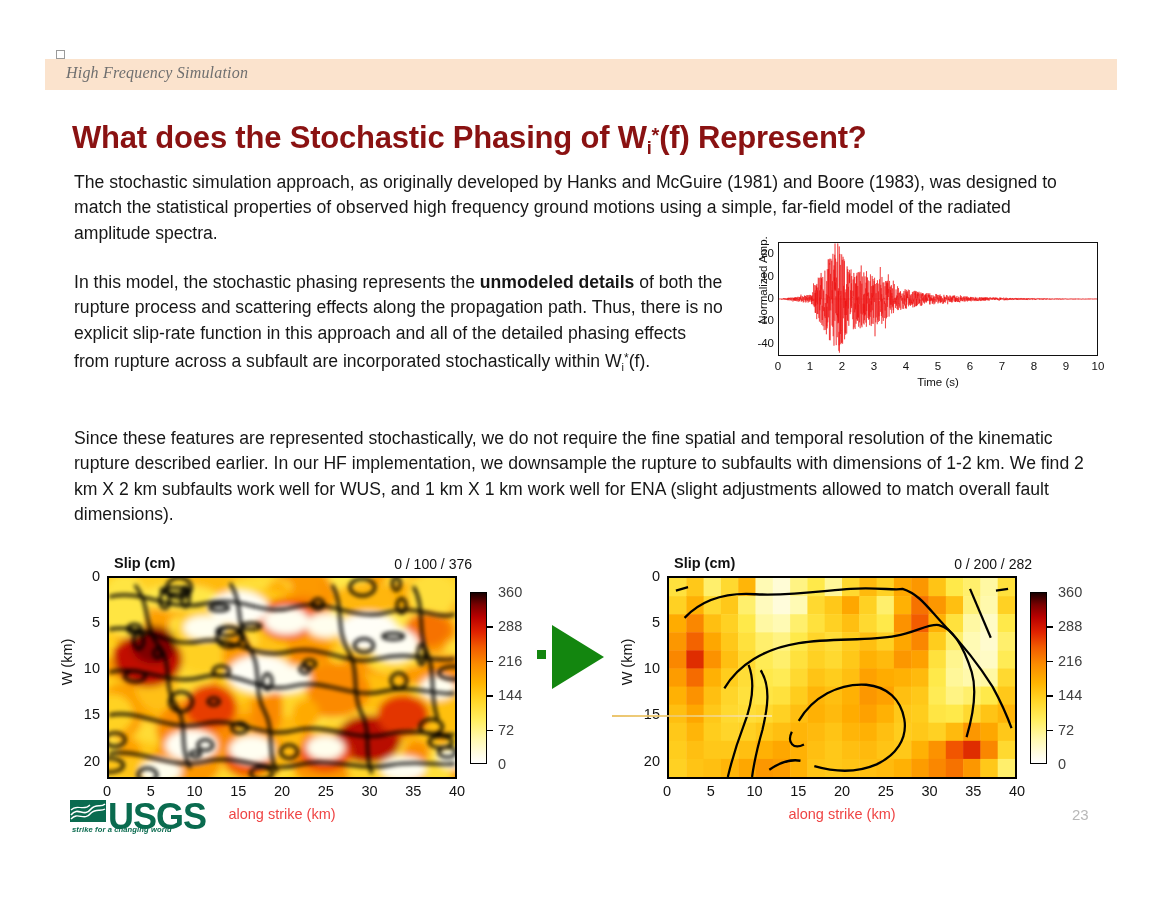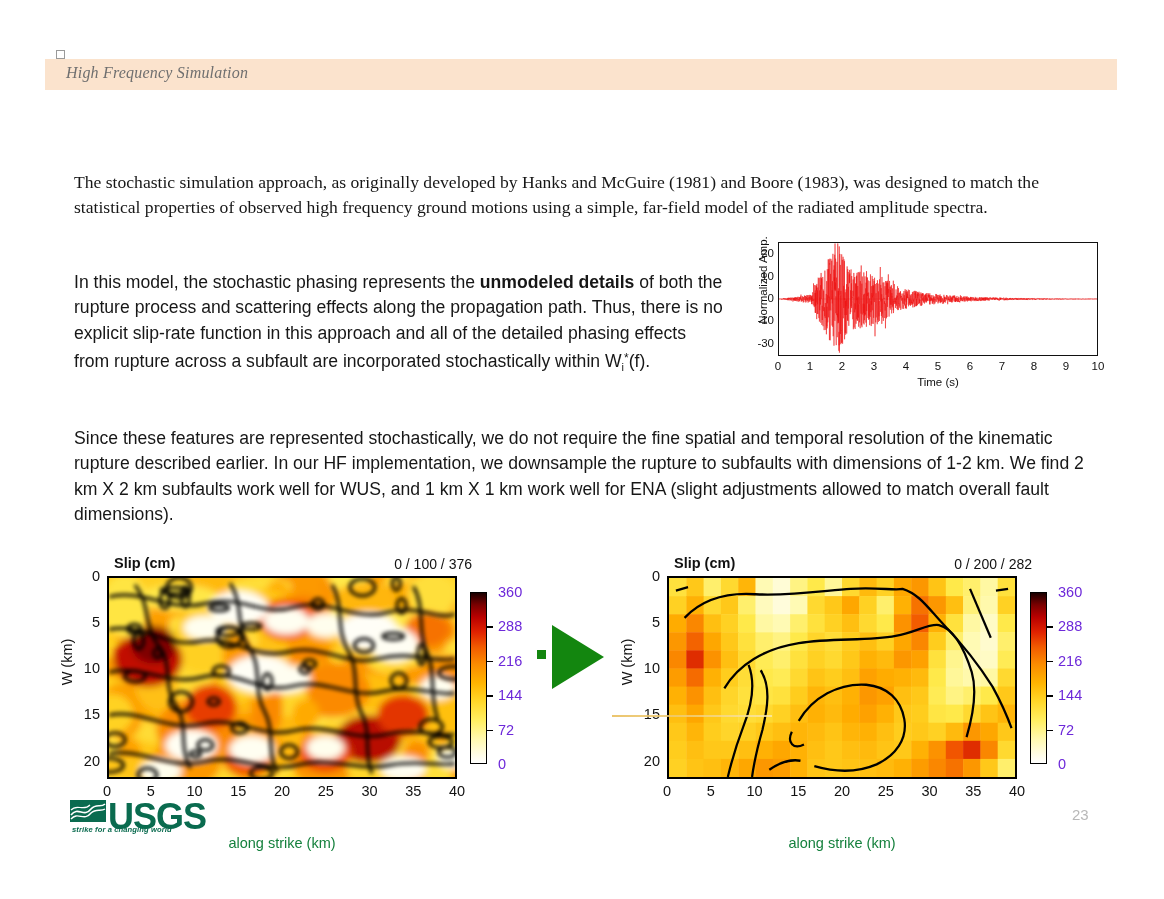--- a/index.html
+++ b/index.html
@@ -31,21 +31,21 @@
     letter-spacing:-.2px;white-space:nowrap;
   }
   #page-title sub{font-size:18px;vertical-align:-6px;}
   #page-title sup{font-size:20px;vertical-align:6px;}
 
   
   .para{
     position:absolute;color:#171717;font-size:17.6px;line-height:25.5px;
     text-align:left;
   }
-  #para-1{left:74px;top:152px;width:1012px;font-family:Liberation Serif, serif;}
+  #para-1{left:74px;top:152px;width:1012px;}
   #para-2{left:74px;top:252px;width:650px;}
   #para-3{left:74px;top:408px;width:1012px;}
   .para b{font-weight:bold;}
   .para sub{font-size:11px;vertical-align:-4px;}
   .para sup{font-size:12px;vertical-align:5px;}
 
   
   #waveform-figure{position:absolute;left:726px;top:240px;width:380px;height:155px;}
   #waveform-ylabel{
     position:absolute;left:-18px;top:34px;width:110px;
@@ -106,38 +106,38 @@
     position:absolute;right:0;font-size:14.5px;color:#121212;
     transform:translateY(-50%);
   }
   .xticks{position:absolute;left:55px;top:253px;width:350px;height:20px;}
   .xticks span{
     position:absolute;top:0;font-size:14.5px;color:#121212;
     transform:translateX(-50%);
   }
   .xlabel{
     position:absolute;left:55px;top:276px;width:350px;text-align:center;
-    font-size:14.5px;color:#15803d;margin-top:29px;
+    font-size:14.5px;color:#ef4444;
   }
 
   
   .colorbar{position:absolute;top:62px;width:62px;height:172px;}
   #colorbar-lf{left:418px;}
   #colorbar-hf{left:418px;}
   .cbar-strip{
     position:absolute;left:0;top:0;width:17px;height:172px;
     border:1.6px solid #000;box-sizing:border-box;
     background:linear-gradient(to top,
       #ffffff 0%, #fffce0 6%, #fff9b0 14%, #ffef62 25%,
       #ffd82a 36%, #ffb400 47%, #fb8c00 58%,
       #f25c00 68%, #e02200 77%, #b80000 86%, #7a0000 93%, #1a0000 100%);
   }
   .cbar-ticks{position:absolute;left:17px;top:0;width:45px;height:172px;}
   .cbar-ticks span{
-    position:absolute;left:11px;font-size:14.5px;color:#6d28d9;
+    position:absolute;left:11px;font-size:14.5px;color:#404040;
     transform:translateY(-50%);
   }
   .cbar-ticks i{
     position:absolute;left:0;width:6px;height:1.6px;background:#000;
   }
 
   
   #hf-artifact{
     position:absolute;left:612px;top:715px;width:160px;height:2px;
     background:linear-gradient(to right,#e8bb55,#f0cf7a,#fbe9a8);
@@ -175,35 +175,36 @@
 </head>
 <body>
 
 <div class="slide">
 
   <div id="corner-marker"></div>
 
   <div id="header-banner"></div>
   <div id="header-title">High Frequency Simulation</div>
 
+  <h1 id="page-title"><span>What does the Stochastic Phasing of W</span><sub>i</sub><sup>*</sup><span>(f) Represent?</span></h1>
 
   <p class="para" id="para-1">The stochastic simulation approach, as originally developed by Hanks and McGuire (1981) and Boore (1983), was designed to match the statistical properties of observed high frequency ground motions using a simple, far-field model of the radiated amplitude spectra.</p>
 
   <p class="para" id="para-2"><span>In this model, the stochastic phasing represents the </span><b>unmodeled details</b><span> of both the rupture process and scattering effects along the propagation path.  Thus, there is no explicit slip-rate function in this approach and all of the detailed phasing effects from rupture across a subfault are incorporated stochastically within W</span><sub>i</sub><sup>*</sup><span>(f).</span></p>
 
   <p class="para" id="para-3">Since these features are represented stochastically, we do not require the fine spatial and temporal resolution of the kinematic rupture described earlier.  In our HF implementation, we downsample the rupture to subfaults with dimensions of 1-2 km.  We find 2 km X 2 km subfaults work well for WUS, and 1 km X 1 km work well for ENA (slight adjustments allowed to match overall fault dimensions).</p>
 
   <div id="waveform-figure">
     <div id="waveform-ylabel">Normalized Amp.</div>
     <div id="waveform-yticks">
         <span style="top: 13.2px;">20</span>
         <span style="top: 35.6px;">10</span>
         <span style="top: 58px;">0</span>
         <span style="top: 80.4px; text-align: center;">-10</span>
-        <span style="top: 102.8px;">-30</span>
+        <span style="top: 102.8px;">-40</span>
       </div>
     <div id="waveform-plot">
       <svg viewBox="0 0 640 228" preserveAspectRatio="none">
         <line x1="0" y1="114" x2="640" y2="114" stroke="#e8a0a0" stroke-width="1.4"></line>
         <g id="wave-trace" stroke="#ee1111" stroke-width="1.05" fill="none">
             <path d="M0.00 114.00 L0.30 114.03 L0.61 113.99 L0.91 114.02 L1.22 114.09 L1.52 113.80 L1.83 113.83 L2.13 113.76 L2.44 113.68 L2.74 114.30 L3.05 113.82 L3.35 113.83 L3.66 114.19 L3.96 113.65 L4.27 114.27 L4.57 113.80 L4.88 113.97 L5.18 115.02 L5.49 114.02 L5.79 114.01 L6.10 113.57 L6.40 114.79 L6.70 114.00 L7.01 114.66 L7.31 114.02 L7.62 113.41 L7.92 114.22 L8.23 113.52 L8.53 113.51 L8.84 113.09 L9.14 114.42 L9.45 112.73 L9.75 114.35 L10.06 112.69 L10.36 113.85 L10.67 115.01 L10.97 113.36 L11.28 114.00 L11.58 114.23 L11.89 114.35 L12.19 112.82 L12.50 115.09 L12.80 112.75 L13.10 113.74 L13.41 115.04 L13.71 115.42 L14.02 115.65 L14.32 114.47 L14.63 114.05 L14.93 113.35 L15.24 113.84 L15.54 116.07 L15.85 112.52 L16.15 112.44 L16.46 112.60 L16.76 113.73 L17.07 116.36 L17.37 111.93 L17.68 111.83 L17.98 115.21 L18.29 114.13 L18.59 112.59 L18.90 116.66 L19.20 115.74 L19.50 111.27 L19.81 114.87 L20.11 115.06 L20.42 112.19 L20.72 114.07 L21.03 111.67 L21.33 115.35 L21.64 116.92 L21.94 116.65 L22.25 112.26 L22.55 111.72 L22.86 111.67 L23.16 112.23 L23.47 116.32 L23.77 111.24 L24.08 113.22 L24.38 117.10 L24.69 117.20 L24.99 117.49 L25.30 111.66 L25.60 111.40 L25.90 111.87 L26.21 115.43 L26.51 111.88 L26.82 112.76 L27.12 112.06 L27.43 111.16 L27.73 111.61 L28.04 119.28 L28.34 114.77 L28.65 116.86 L28.95 117.04 L29.26 111.50 L29.56 116.18 L29.87 112.04 L30.17 114.90 L30.48 112.62 L30.78 115.00 L31.09 112.21 L31.39 117.33 L31.70 110.45 L32.00 117.03 L32.30 115.11 L32.61 117.36 L32.91 110.09 L33.22 114.67 L33.52 117.56 L33.83 112.04 L34.13 111.40 L34.44 114.65 L34.74 111.44 L35.05 117.21 L35.35 118.45 L35.66 110.66 L35.96 114.07 L36.27 112.10 L36.57 112.00 L36.88 117.69 L37.18 118.70 L37.49 111.17 L37.79 112.06 L38.10 109.43 L38.40 115.85 L38.70 114.08 L39.01 116.62 L39.31 119.00 L39.62 118.20 L39.92 117.91 L40.23 109.85 L40.53 119.08 L40.84 110.06 L41.14 111.61 L41.45 111.90 L41.75 118.04 L42.06 113.25 L42.36 115.02 L42.67 110.97 L42.97 115.16 L43.28 108.88 L43.58 112.57 L43.89 113.28 L44.19 105.06 L44.50 111.28 L44.80 119.61 L45.10 114.40 L45.41 113.37 L45.71 118.28 L46.02 116.46 L46.32 113.41 L46.63 108.28 L46.93 115.01 L47.24 117.80 L47.54 116.83 L47.85 109.23 L48.15 109.70 L48.46 118.99 L48.76 120.88 L49.07 116.63 L49.37 110.06 L49.68 118.00 L49.98 120.35 L50.29 120.55 L50.59 118.97 L50.90 111.87 L51.20 106.94 L51.50 109.89 L51.81 113.87 L52.11 115.80 L52.42 107.67 L52.72 116.27 L53.03 117.14 L53.33 108.94 L53.64 107.80 L53.94 121.24 L54.25 113.77 L54.55 119.40 L54.86 113.85 L55.16 109.84 L55.47 111.56 L55.77 114.46 L56.08 106.04 L56.38 116.39 L56.69 111.01 L56.99 106.66 L57.30 115.55 L57.60 117.66 L57.90 112.17 L58.21 117.98 L58.51 121.38 L58.82 107.19 L59.12 105.93 L59.43 110.53 L59.73 117.71 L60.04 119.57 L60.34 110.64 L60.65 113.07 L60.95 109.47 L61.26 117.27 L61.56 107.64 L61.87 105.57 L62.17 119.71 L62.48 106.98 L62.78 106.50 L63.09 107.65 L63.39 109.25 L63.70 116.63 L64.00 105.91 L64.30 108.33 L64.61 113.74 L64.91 110.28 L65.22 119.66 L65.52 107.88 L65.83 124.52 L66.13 111.64 L66.44 124.23 L66.74 110.89 L67.05 106.90 L67.35 117.99 L67.66 100.42 L67.96 103.89 L68.27 104.99 L68.57 114.54 L68.88 124.60 L69.18 127.06 L69.49 82.22 L69.79 117.76 L70.10 114.38 L70.40 119.84 L70.70 122.13 L71.01 130.57 L71.31 116.51 L71.62 111.77 L71.92 85.59 L72.23 127.97 L72.53 101.79 L72.84 141.94 L73.14 96.50 L73.45 142.43 L73.75 101.98 L74.06 127.44 L74.36 86.20 L74.67 121.04 L74.97 87.37 L75.28 96.57 L75.58 91.24 L75.89 154.97 L76.19 83.34 L76.50 120.69 L76.80 132.79 L77.10 144.31 L77.41 96.58 L77.71 124.79 L78.02 90.68 L78.32 144.69 L78.63 87.87 L78.93 70.58 L79.24 72.50 L79.54 109.99 L79.85 113.13 L80.15 151.14 L80.46 153.08 L80.76 71.37 L81.07 113.66 L81.37 160.02 L81.68 96.65 L81.98 137.00 L82.29 110.98 L82.59 118.48 L82.90 70.07 L83.20 112.74 L83.50 125.31 L83.81 85.91 L84.11 162.42 L84.42 142.99 L84.72 60.97 L85.03 113.75 L85.33 70.96 L85.64 94.33 L85.94 72.71 L86.25 166.71 L86.55 161.20 L86.86 127.80 L87.16 156.76 L87.47 113.12 L87.77 110.73 L88.08 69.14 L88.38 164.57 L88.69 169.44 L88.99 94.47 L89.30 138.62 L89.60 115.30 L89.90 97.80 L90.21 115.79 L90.51 140.94 L90.82 177.31 L91.12 166.27 L91.43 130.67 L91.73 141.74 L92.04 149.04 L92.34 56.21 L92.65 88.91 L92.95 152.90 L93.26 122.22 L93.56 161.31 L93.87 169.23 L94.17 176.84 L94.48 173.55 L94.78 126.39 L95.09 103.72 L95.39 185.84 L95.70 112.53 L96.00 77.63 L96.30 169.65 L96.61 129.76 L96.91 173.72 L97.22 53.35 L97.52 122.65 L97.83 106.32 L98.13 161.53 L98.44 155.30 L98.74 146.80 L99.05 33.21 L99.35 148.70 L99.66 151.28 L99.96 53.01 L100.27 111.83 L100.57 33.55 L100.88 137.43 L101.18 109.09 L101.49 197.67 L101.79 41.47 L102.10 43.81 L102.40 31.88 L102.70 118.25 L103.01 198.11 L103.31 154.10 L103.62 62.88 L103.92 118.92 L104.23 137.20 L104.53 32.31 L104.84 74.58 L105.14 102.31 L105.45 114.50 L105.75 88.71 L106.06 36.13 L106.36 75.12 L106.67 167.99 L106.97 96.30 L107.28 122.88 L107.58 77.76 L107.89 120.00 L108.19 170.73 L108.50 22.09 L108.80 130.24 L109.10 189.83 L109.41 157.53 L109.71 153.30 L110.02 129.74 L110.32 54.45 L110.63 209.09 L110.93 45.57 L111.24 77.36 L111.54 70.11 L111.85 94.65 L112.15 23.84 L112.46 158.50 L112.76 1.00 L113.07 97.88 L113.37 80.24 L113.68 95.27 L113.98 31.89 L114.29 143.00 L114.59 108.68 L114.90 188.91 L115.20 207.95 L115.50 70.47 L115.81 80.21 L116.11 146.90 L116.42 65.78 L116.72 38.28 L117.03 133.24 L117.33 191.75 L117.64 143.68 L117.94 151.46 L118.25 1.00 L118.55 163.58 L118.86 97.01 L119.16 159.12 L119.47 98.14 L119.77 162.33 L120.08 92.19 L120.38 219.40 L120.69 180.77 L120.99 208.24 L121.30 6.96 L121.60 223.21 L121.90 193.44 L122.21 66.61 L122.51 22.29 L122.82 70.37 L123.12 105.50 L123.43 44.67 L123.73 185.21 L124.04 106.47 L124.34 206.11 L124.65 97.63 L124.95 178.88 L125.26 177.74 L125.56 203.64 L125.87 123.23 L126.17 23.04 L126.48 108.03 L126.78 202.31 L127.09 104.33 L127.39 34.28 L127.70 147.68 L128.00 205.13 L128.30 139.96 L128.61 128.05 L128.91 28.04 L129.22 81.00 L129.52 153.23 L129.83 97.18 L130.13 87.29 L130.44 132.29 L130.74 33.30 L131.05 106.05 L131.35 115.55 L131.66 36.98 L131.96 196.05 L132.27 112.03 L132.57 125.72 L132.88 146.98 L133.18 100.40 L133.49 182.95 L133.79 118.28 L134.10 186.69 L134.40 144.37 L134.70 94.45 L135.01 129.10 L135.31 115.11 L135.62 146.55 L135.92 83.90 L136.23 184.41 L136.53 111.53 L136.84 62.53 L137.14 47.68 L137.45 88.94 L137.75 157.81 L138.06 111.15 L138.36 53.37 L138.67 158.41 L138.97 98.50 L139.28 58.89 L139.58 133.28 L139.89 89.23 L140.19 103.59 L140.50 168.57 L140.80 127.94 L141.10 93.47 L141.41 64.21 L141.71 81.77 L142.02 54.76 L142.32 80.74 L142.63 61.75 L142.93 83.66 L143.24 144.73 L143.54 134.45 L143.85 96.39 L144.15 104.58 L144.46 140.90 L144.76 58.43 L145.07 53.79 L145.37 128.92 L145.68 82.09 L145.98 132.53 L146.29 67.27 L146.59 80.90 L146.90 107.41 L147.20 111.88 L147.50 109.25 L147.81 117.42 L148.11 122.53 L148.42 155.19 L148.72 97.22 L149.03 108.29 L149.33 74.20 L149.64 175.60 L149.94 137.58 L150.25 125.78 L150.55 60.97 L150.86 73.47 L151.16 171.96 L151.47 150.14 L151.77 73.22 L152.08 69.46 L152.38 141.15 L152.69 122.95 L152.99 172.72 L153.30 174.97 L153.60 143.13 L153.90 82.57 L154.21 135.13 L154.51 114.11 L154.82 82.43 L155.12 164.36 L155.43 68.53 L155.73 155.31 L156.04 80.20 L156.34 66.50 L156.65 116.58 L156.95 60.82 L157.26 91.32 L157.56 158.47 L157.87 111.11 L158.17 157.42 L158.48 87.49 L158.78 150.87 L159.09 76.16 L159.39 59.29 L159.70 152.15 L160.00 124.72 L160.30 170.42 L160.61 109.23 L160.91 123.99 L161.22 60.14 L161.52 60.91 L161.83 88.63 L162.13 161.47 L162.44 157.85 L162.74 149.02 L163.05 58.53 L163.35 173.53 L163.66 77.55 L163.96 101.59 L164.27 103.98 L164.57 135.56 L164.88 140.53 L165.18 143.87 L165.49 45.73 L165.79 161.34 L166.10 167.72 L166.40 116.74 L166.70 82.74 L167.01 171.56 L167.31 113.00 L167.62 68.18 L167.92 77.08 L168.23 106.92 L168.53 145.51 L168.84 139.26 L169.14 130.32 L169.45 123.51 L169.75 163.58 L170.06 104.88 L170.36 142.21 L170.67 59.86 L170.97 114.83 L171.28 165.81 L171.58 124.91 L171.89 157.16 L172.19 103.23 L172.50 148.32 L172.80 102.96 L173.10 68.01 L173.41 144.48 L173.71 143.51 L174.02 145.79 L174.32 92.40 L174.63 118.66 L174.93 162.10 L175.24 80.85 L175.54 85.06 L175.85 170.55 L176.15 57.29 L176.46 138.65 L176.76 130.93 L177.07 69.43 L177.37 123.09 L177.68 70.76 L177.98 107.80 L178.29 101.44 L178.59 103.13 L178.90 152.56 L179.20 110.41 L179.50 76.82 L179.81 76.34 L180.11 156.10 L180.42 100.78 L180.72 135.33 L181.03 147.94 L181.33 124.60 L181.64 155.11 L181.94 133.16 L182.25 112.99 L182.55 167.28 L182.86 146.38 L183.16 77.61 L183.47 150.41 L183.77 137.13 L184.08 63.85 L184.38 88.83 L184.69 130.00 L184.99 140.80 L185.30 118.45 L185.60 169.12 L185.90 87.80 L186.21 125.47 L186.51 125.30 L186.82 101.98 L187.12 164.35 L187.43 67.08 L187.73 137.04 L188.04 107.40 L188.34 110.84 L188.65 86.54 L188.95 108.01 L189.26 73.28 L189.56 164.62 L189.87 123.30 L190.17 86.35 L190.48 152.29 L190.78 132.24 L191.09 86.07 L191.39 77.51 L191.70 82.65 L192.00 120.18 L192.30 70.72 L192.61 102.07 L192.91 101.64 L193.22 189.90 L193.52 123.51 L193.83 83.54 L194.13 102.74 L194.44 149.73 L194.74 161.59 L195.05 125.29 L195.35 102.18 L195.66 151.53 L195.96 140.46 L196.27 123.41 L196.57 81.46 L196.88 104.63 L197.18 131.75 L197.49 137.96 L197.79 165.31 L198.10 75.79 L198.40 87.30 L198.70 117.16 L199.01 156.32 L199.31 115.21 L199.62 82.79 L199.92 160.64 L200.23 98.44 L200.53 127.60 L200.84 128.51 L201.14 149.20 L201.45 138.16 L201.75 117.75 L202.06 158.73 L202.36 73.99 L202.67 101.18 L202.97 115.40 L203.28 107.97 L203.58 73.35 L203.89 48.87 L204.19 140.19 L204.50 133.12 L204.80 85.23 L205.10 119.00 L205.41 98.11 L205.71 91.97 L206.02 148.54 L206.32 128.36 L206.63 104.43 L206.93 164.58 L207.24 69.09 L207.54 143.79 L207.85 113.83 L208.15 131.32 L208.46 147.46 L208.76 151.71 L209.07 126.15 L209.37 80.45 L209.68 100.83 L209.98 158.63 L210.29 111.86 L210.59 107.05 L210.90 94.62 L211.20 80.19 L211.50 113.62 L211.81 111.64 L212.11 124.10 L212.42 118.62 L212.72 152.66 L213.03 103.50 L213.33 87.95 L213.64 137.54 L213.94 122.90 L214.25 173.68 L214.55 150.44 L214.86 77.37 L215.16 87.23 L215.47 105.47 L215.77 77.93 L216.08 83.17 L216.38 153.30 L216.69 116.62 L216.99 81.99 L217.30 150.67 L217.60 80.48 L217.90 116.03 L218.21 77.01 L218.51 130.03 L218.82 88.74 L219.12 81.93 L219.43 102.37 L219.73 98.73 L220.04 63.79 L220.34 110.14 L220.65 93.46 L220.95 94.48 L221.26 129.17 L221.56 149.77 L221.87 128.45 L222.17 126.23 L222.48 77.29 L222.78 94.13 L223.09 121.86 L223.39 131.95 L223.70 89.33 L224.00 135.80 L224.30 95.74 L224.61 123.18 L224.91 125.35 L225.22 88.23 L225.52 97.18 L225.83 125.66 L226.13 85.48 L226.44 110.09 L226.74 143.36 L227.05 101.91 L227.35 110.91 L227.66 108.68 L227.96 131.01 L228.27 97.91 L228.57 92.45 L228.88 122.90 L229.18 127.71 L229.49 114.65 L229.79 136.89 L230.10 76.71 L230.40 142.64 L230.70 137.46 L231.01 118.44 L231.31 118.74 L231.62 120.71 L231.92 89.27 L232.23 83.63 L232.53 120.79 L232.84 124.18 L233.14 113.80 L233.45 111.49 L233.75 120.97 L234.06 112.48 L234.36 132.16 L234.67 117.24 L234.97 120.22 L235.28 123.65 L235.58 94.45 L235.89 116.08 L236.19 110.04 L236.50 127.59 L236.80 111.36 L237.10 106.61 L237.41 134.11 L237.71 129.46 L238.02 108.40 L238.32 110.78 L238.63 88.02 L238.93 134.52 L239.24 136.69 L239.54 101.63 L239.85 127.56 L240.15 136.02 L240.46 91.86 L240.76 100.10 L241.07 123.99 L241.37 123.49 L241.68 123.07 L241.98 129.37 L242.29 108.87 L242.59 101.80 L242.90 123.86 L243.20 132.60 L243.50 111.55 L243.81 99.86 L244.11 112.51 L244.42 97.89 L244.72 111.71 L245.03 136.21 L245.33 121.73 L245.64 109.04 L245.94 109.87 L246.25 107.52 L246.55 117.23 L246.86 117.05 L247.16 107.22 L247.47 103.01 L247.77 110.46 L248.08 133.81 L248.38 121.26 L248.69 111.36 L248.99 119.37 L249.30 123.23 L249.60 104.81 L249.90 102.62 L250.21 128.70 L250.51 127.67 L250.82 134.09 L251.12 127.74 L251.43 97.81 L251.73 124.07 L252.04 106.19 L252.34 108.20 L252.65 127.05 L252.95 113.21 L253.26 117.29 L253.56 100.09 L253.87 94.11 L254.17 106.08 L254.48 132.90 L254.78 125.20 L255.09 132.79 L255.39 98.55 L255.70 104.63 L256.00 120.00 L256.30 95.43 L256.61 133.50 L256.91 107.66 L257.22 125.60 L257.52 99.96 L257.83 111.97 L258.13 103.68 L258.44 112.44 L258.74 107.58 L259.05 98.20 L259.35 106.56 L259.66 111.91 L259.96 105.65 L260.27 94.93 L260.57 128.84 L260.88 127.16 L261.18 119.84 L261.49 110.93 L261.79 125.31 L262.10 109.84 L262.40 96.01 L262.70 98.45 L263.01 122.21 L263.31 114.04 L263.62 126.35 L263.92 104.96 L264.23 124.77 L264.53 127.89 L264.84 119.25 L265.14 106.87 L265.45 118.86 L265.75 125.37 L266.06 115.68 L266.36 117.15 L266.67 122.19 L266.97 104.14 L267.28 116.50 L267.58 125.95 L267.89 119.96 L268.19 123.96 L268.50 100.11 L268.80 112.16 L269.10 124.24 L269.41 131.17 L269.71 112.32 L270.02 99.07 L270.32 123.48 L270.63 115.27 L270.93 119.25 L271.24 111.90 L271.54 102.58 L271.85 99.41 L272.15 97.59 L272.46 130.53 L272.76 121.81 L273.07 103.00 L273.37 104.71 L273.68 97.33 L273.98 129.10 L274.29 114.33 L274.59 100.40 L274.90 112.15 L275.20 101.88 L275.50 98.21 L275.81 128.21 L276.11 98.64 L276.42 125.33 L276.72 128.57 L277.03 113.91 L277.33 126.75 L277.64 109.13 L277.94 104.93 L278.25 104.04 L278.55 126.60 L278.86 99.54 L279.16 112.62 L279.47 102.81 L279.77 107.99 L280.08 105.39 L280.38 101.08 L280.69 102.25 L280.99 124.32 L281.30 106.99 L281.60 102.38 L281.90 99.22 L282.21 122.84 L282.51 114.83 L282.82 122.39 L283.12 105.08 L283.43 103.02 L283.73 117.58 L284.04 115.79 L284.34 124.57 L284.65 127.53 L284.95 115.88 L285.26 113.06 L285.56 100.52 L285.87 112.25 L286.17 104.30 L286.48 115.90 L286.78 127.81 L287.09 113.62 L287.39 102.75 L287.70 126.61 L288.00 121.75 L288.30 112.61 L288.61 116.53 L288.91 102.42 L289.22 108.06 L289.52 102.67 L289.83 118.11 L290.13 102.79 L290.44 106.20 L290.74 111.18 L291.05 121.11 L291.35 113.31 L291.66 109.52 L291.96 120.94 L292.27 106.97 L292.57 123.21 L292.88 123.26 L293.18 118.88 L293.49 105.18 L293.79 109.38 L294.10 106.83 L294.40 116.74 L294.70 119.31 L295.01 104.07 L295.31 117.05 L295.62 105.55 L295.92 121.24 L296.23 102.45 L296.53 106.07 L296.84 110.01 L297.14 120.63 L297.45 110.22 L297.75 117.09 L298.06 101.94 L298.36 117.23 L298.67 113.14 L298.97 114.39 L299.28 116.16 L299.58 117.98 L299.89 105.53 L300.19 107.48 L300.50 110.78 L300.80 102.50 L301.10 110.92 L301.41 105.69 L301.71 111.21 L302.02 118.27 L302.32 117.86 L302.63 105.48 L302.93 105.52 L303.24 124.53 L303.54 102.39 L303.85 125.23 L304.15 108.35 L304.46 106.51 L304.76 108.30 L305.07 117.77 L305.37 110.30 L305.68 118.66 L305.98 118.33 L306.29 112.66 L306.59 114.87 L306.90 115.94 L307.20 106.24 L307.50 117.34 L307.81 112.03 L308.11 112.33 L308.42 123.33 L308.72 113.44 L309.03 118.59 L309.33 123.39 L309.64 120.63 L309.94 106.22 L310.25 111.40 L310.55 119.55 L310.86 116.34 L311.16 110.04 L311.47 120.74 L311.77 124.90 L312.08 107.97 L312.38 115.47 L312.69 113.80 L312.99 118.48 L313.30 118.67 L313.60 123.45 L313.90 110.00 L314.21 120.94 L314.51 118.50 L314.82 114.95 L315.12 116.87 L315.43 115.66 L315.73 103.71 L316.04 112.41 L316.34 105.69 L316.65 104.14 L316.95 119.66 L317.26 116.18 L317.56 113.80 L317.87 108.28 L318.17 105.51 L318.48 112.28 L318.78 114.77 L319.09 109.05 L319.39 106.44 L319.70 119.12 L320.00 123.04 L320.30 110.77 L320.61 119.27 L320.91 118.26 L321.22 111.99 L321.52 105.76 L321.83 119.01 L322.13 121.47 L322.44 117.24 L322.74 110.23 L323.05 107.31 L323.35 118.34 L323.66 114.52 L323.96 105.70 L324.27 104.76 L324.57 112.39 L324.88 120.42 L325.18 108.94 L325.49 122.48 L325.79 114.46 L326.10 107.89 L326.40 120.40 L326.70 117.26 L327.01 119.22 L327.31 109.14 L327.62 112.56 L327.92 115.71 L328.23 115.02 L328.53 119.10 L328.84 112.21 L329.14 117.41 L329.45 120.79 L329.75 124.19 L330.06 120.45 L330.36 121.32 L330.67 115.11 L330.97 122.30 L331.28 122.82 L331.58 114.12 L331.89 105.47 L332.19 120.06 L332.50 117.07 L332.80 113.67 L333.10 110.37 L333.41 119.89 L333.71 108.97 L334.02 114.04 L334.32 110.16 L334.63 121.46 L334.93 117.06 L335.24 118.03 L335.54 113.05 L335.85 113.32 L336.15 113.87 L336.46 111.61 L336.76 113.52 L337.07 106.01 L337.37 110.91 L337.68 116.81 L337.98 114.01 L338.29 106.59 L338.59 108.11 L338.90 121.41 L339.20 120.66 L339.50 124.72 L339.81 121.72 L340.11 108.61 L340.42 114.97 L340.72 113.74 L341.03 116.46 L341.33 115.19 L341.64 109.70 L341.94 116.11 L342.25 113.36 L342.55 119.68 L342.86 113.59 L343.16 117.47 L343.47 118.98 L343.77 116.92 L344.08 106.76 L344.38 112.81 L344.69 107.61 L344.99 113.12 L345.30 120.04 L345.60 114.40 L345.90 111.81 L346.21 118.48 L346.51 109.87 L346.82 109.80 L347.12 120.62 L347.43 111.56 L347.73 114.76 L348.04 117.84 L348.34 120.94 L348.65 107.76 L348.95 115.51 L349.26 110.18 L349.56 119.45 L349.87 119.48 L350.17 116.57 L350.48 107.25 L350.78 110.32 L351.09 107.52 L351.39 111.42 L351.70 109.35 L352.00 113.35 L352.30 113.83 L352.61 118.36 L352.91 106.79 L353.22 111.85 L353.52 111.77 L353.83 107.27 L354.13 119.92 L354.44 113.76 L354.74 110.57 L355.05 120.17 L355.35 111.47 L355.66 119.01 L355.96 112.59 L356.27 118.56 L356.57 115.70 L356.88 111.82 L357.18 118.72 L357.49 109.47 L357.79 109.45 L358.10 108.19 L358.40 107.99 L358.70 114.54 L359.01 112.78 L359.31 119.36 L359.62 120.20 L359.92 111.97 L360.23 119.66 L360.53 114.52 L360.84 118.72 L361.14 119.54 L361.45 109.47 L361.75 113.20 L362.06 117.46 L362.36 118.96 L362.67 119.88 L362.97 118.89 L363.28 119.79 L363.58 118.32 L363.89 121.01 L364.19 110.84 L364.50 114.72 L364.80 117.86 L365.10 106.43 L365.41 114.24 L365.71 112.68 L366.02 111.96 L366.32 115.71 L366.63 118.27 L366.93 108.19 L367.24 116.54 L367.54 116.16 L367.85 111.63 L368.15 111.95 L368.46 112.75 L368.76 111.91 L369.07 118.32 L369.37 115.15 L369.68 118.37 L369.98 110.99 L370.29 112.92 L370.59 110.71 L370.90 109.53 L371.20 115.04 L371.50 116.91 L371.81 115.55 L372.11 108.90 L372.42 119.48 L372.72 119.57 L373.03 118.98 L373.33 111.31 L373.64 117.85 L373.94 117.76 L374.25 108.62 L374.55 111.40 L374.86 112.71 L375.16 112.22 L375.47 111.50 L375.77 118.97 L376.08 115.24 L376.38 109.09 L376.69 109.46 L376.99 115.41 L377.30 117.36 L377.60 109.54 L377.90 113.39 L378.21 113.80 L378.51 116.25 L378.82 108.74 L379.12 114.97 L379.43 118.98 L379.73 111.55 L380.04 115.01 L380.34 112.81 L380.65 117.91 L380.95 117.64 L381.26 110.50 L381.56 116.09 L381.87 116.87 L382.17 111.81 L382.48 112.23 L382.78 113.48 L383.09 114.16 L383.39 115.51 L383.70 111.66 L384.00 117.49 L384.30 114.00 L384.61 117.30 L384.91 115.29 L385.22 110.24 L385.52 114.47 L385.83 109.69 L386.13 117.35 L386.44 113.48 L386.74 118.84 L387.05 112.33 L387.35 111.29 L387.66 110.96 L387.96 113.89 L388.27 109.91 L388.57 112.28 L388.88 115.28 L389.18 114.63 L389.49 117.27 L389.79 114.88 L390.10 112.44 L390.40 109.90 L390.70 111.07 L391.01 115.13 L391.31 112.76 L391.62 111.55 L391.92 116.11 L392.23 115.92 L392.53 118.32 L392.84 114.71 L393.14 117.11 L393.45 114.13 L393.75 115.68 L394.06 115.10 L394.36 112.24 L394.67 116.34 L394.97 109.75 L395.28 116.71 L395.58 114.87 L395.89 112.75 L396.19 118.28 L396.50 117.96 L396.80 114.33 L397.10 111.36 L397.41 115.13 L397.71 114.09 L398.02 118.03 L398.32 118.01 L398.63 111.71 L398.93 111.31 L399.24 113.85 L399.54 118.01 L399.85 116.02 L400.15 116.61 L400.46 115.00 L400.76 115.24 L401.07 118.23 L401.37 114.40 L401.68 113.60 L401.98 114.85 L402.29 112.78 L402.59 111.22 L402.90 117.06 L403.20 116.17 L403.50 110.44 L403.81 115.16 L404.11 113.09 L404.42 113.92 L404.72 117.08 L405.03 117.91 L405.33 110.93 L405.64 112.17 L405.94 114.16 L406.25 118.20 L406.55 114.56 L406.86 112.82 L407.16 110.44 L407.47 112.83 L407.77 117.54 L408.08 117.11 L408.38 111.42 L408.69 111.09 L408.99 116.36 L409.30 111.32 L409.60 115.34 L409.90 112.94 L410.21 116.66 L410.51 114.35 L410.82 111.59 L411.12 117.17 L411.43 112.36 L411.73 115.32 L412.04 110.83 L412.34 115.55 L412.65 117.22 L412.95 112.63 L413.26 114.92 L413.56 111.12 L413.87 111.65 L414.17 117.51 L414.48 115.39 L414.78 110.64 L415.09 116.31 L415.39 115.22 L415.70 110.99 L416.00 117.22 L416.30 111.99 L416.61 116.28 L416.91 110.64 L417.22 111.23 L417.52 110.89 L417.83 115.60 L418.13 115.06 L418.44 111.45 L418.74 113.16 L419.05 112.01 L419.35 111.48 L419.66 115.91 L419.96 116.38 L420.27 110.90 L420.57 116.76 L420.88 114.03 L421.18 113.23 L421.49 112.60 L421.79 114.57 L422.10 116.25 L422.40 111.98 L422.70 117.08 L423.01 117.56 L423.31 116.47 L423.62 111.93 L423.92 110.86 L424.23 112.37 L424.53 114.01 L424.84 113.45 L425.14 115.00 L425.45 111.24 L425.75 110.72 L426.06 110.78 L426.36 112.60 L426.67 114.30 L426.97 111.65 L427.28 113.16 L427.58 112.50 L427.89 112.50 L428.19 115.72 L428.50 114.44 L428.80 114.77 L429.10 112.03 L429.41 113.67 L429.71 111.23 L430.02 114.07 L430.32 115.87 L430.63 115.02 L430.93 113.66 L431.24 111.29 L431.54 113.80 L431.85 114.22 L432.15 110.75 L432.46 112.12 L432.76 113.07 L433.07 111.68 L433.37 114.61 L433.68 114.15 L433.98 115.80 L434.29 111.80 L434.59 116.12 L434.90 114.34 L435.20 110.83 L435.50 111.06 L435.81 114.69 L436.11 115.27 L436.42 111.70 L436.72 113.54 L437.03 114.08 L437.33 111.56 L437.64 114.33 L437.94 114.26 L438.25 111.58 L438.55 113.10 L438.86 114.64 L439.16 111.66 L439.47 113.41 L439.77 116.10 L440.08 113.71 L440.38 115.30 L440.69 114.98 L440.99 113.16 L441.30 114.34 L441.60 116.26 L441.90 116.07 L442.21 113.54 L442.51 116.93 L442.82 116.08 L443.12 115.84 L443.43 116.91 L443.73 116.76 L444.04 115.60 L444.34 111.11 L444.65 116.09 L444.95 113.84 L445.26 111.13 L445.56 114.16 L445.87 111.96 L446.17 116.06 L446.48 112.49 L446.78 112.43 L447.09 114.60 L447.39 113.13 L447.70 111.57 L448.00 111.98 L448.30 114.36 L448.61 113.74 L448.91 112.85 L449.22 113.00 L449.52 113.87 L449.83 112.40 L450.13 113.51 L450.44 115.33 L450.74 114.65 L451.05 114.19 L451.35 113.68 L451.66 111.28 L451.96 111.33 L452.27 116.43 L452.57 115.47 L452.88 114.66 L453.18 114.53 L453.49 113.95 L453.79 115.57 L454.10 115.50 L454.40 116.63 L454.70 111.74 L455.01 116.29 L455.31 113.87 L455.62 114.12 L455.92 115.92 L456.23 113.14 L456.53 111.66 L456.84 114.81 L457.14 114.18 L457.45 113.76 L457.75 116.34 L458.06 111.51 L458.36 111.97 L458.67 113.44 L458.97 115.53 L459.28 115.74 L459.58 116.33 L459.89 113.64 L460.19 112.62 L460.50 114.62 L460.80 112.75 L461.10 114.42 L461.41 116.22 L461.71 115.19 L462.02 115.94 L462.32 114.28 L462.63 113.87 L462.93 115.00 L463.24 115.46 L463.54 113.42 L463.85 114.35 L464.15 112.27 L464.46 115.42 L464.76 112.67 L465.07 114.01 L465.37 111.82 L465.68 114.48 L465.98 113.13 L466.29 114.16 L466.59 115.29 L466.90 113.52 L467.20 115.35 L467.50 114.87 L467.81 113.15 L468.11 112.99 L468.42 115.43 L468.72 114.87 L469.03 114.73 L469.33 111.94 L469.64 114.13 L469.94 114.24 L470.25 112.25 L470.55 115.78 L470.86 115.79 L471.16 114.96 L471.47 114.76 L471.77 115.48 L472.08 112.91 L472.38 115.17 L472.69 113.82 L472.99 114.05 L473.30 114.95 L473.60 113.75 L473.90 112.54 L474.21 114.35 L474.51 114.33 L474.82 113.06 L475.12 113.01 L475.43 114.82 L475.73 112.22 L476.04 112.14 L476.34 112.89 L476.65 111.93 L476.95 113.79 L477.26 112.98 L477.56 115.66 L477.87 112.76 L478.17 114.73 L478.48 113.80 L478.78 112.70 L479.09 114.12 L479.39 114.22 L479.70 115.98 L480.00 112.50 L480.30 115.02 L480.61 114.26 L480.91 114.44 L481.22 115.83 L481.52 115.69 L481.83 113.45 L482.13 111.87 L482.44 112.07 L482.74 112.80 L483.05 115.01 L483.35 113.16 L483.66 114.86 L483.96 113.61 L484.27 113.73 L484.57 113.27 L484.88 115.01 L485.18 113.10 L485.49 114.25 L485.79 115.03 L486.10 112.40 L486.40 112.63 L486.70 113.57 L487.01 114.74 L487.31 112.30 L487.62 112.21 L487.92 114.81 L488.23 114.18 L488.53 114.33 L488.84 112.35 L489.14 114.77 L489.45 115.18 L489.75 113.90 L490.06 114.96 L490.36 113.06 L490.67 113.01 L490.97 114.39 L491.28 113.95 L491.58 112.42 L491.89 114.43 L492.19 115.01 L492.50 113.00 L492.80 115.65 L493.10 114.64 L493.41 113.26 L493.71 112.42 L494.02 113.13 L494.32 115.10 L494.63 113.08 L494.93 114.39 L495.24 113.43 L495.54 113.97 L495.85 115.40 L496.15 115.23 L496.46 113.34 L496.76 113.44 L497.07 113.37 L497.37 114.50 L497.68 115.63 L497.98 112.81 L498.29 115.61 L498.59 113.74 L498.90 114.88 L499.20 112.91 L499.50 112.55 L499.81 113.82 L500.11 115.16 L500.42 113.25 L500.72 113.30 L501.03 116.15 L501.33 113.35 L501.64 113.28 L501.94 112.12 L502.25 113.75 L502.55 112.90 L502.86 112.69 L503.16 113.20 L503.47 113.20 L503.77 112.93 L504.08 114.11 L504.38 115.33 L504.69 114.32 L504.99 113.10 L505.30 115.43 L505.60 113.48 L505.90 113.16 L506.21 113.28 L506.51 114.50 L506.82 113.71 L507.12 113.03 L507.43 113.09 L507.73 113.21 L508.04 113.24 L508.34 113.98 L508.65 114.22 L508.95 112.44 L509.26 115.13 L509.56 115.35 L509.87 112.95 L510.17 114.52 L510.48 114.94 L510.78 113.12 L511.09 112.76 L511.39 112.89 L511.70 114.57 L512.00 113.35 L512.30 113.20 L512.61 114.19 L512.91 113.63 L513.22 113.65 L513.52 113.38 L513.83 115.16 L514.13 114.33 L514.44 112.68 L514.74 112.70 L515.05 114.80 L515.35 114.04 L515.66 115.34 L515.96 114.02 L516.27 115.48 L516.57 114.74 L516.88 113.49 L517.18 114.58 L517.49 113.70 L517.79 115.10 L518.10 113.59 L518.40 113.98 L518.70 113.54 L519.01 114.18 L519.31 113.91 L519.62 113.87 L519.92 114.17 L520.23 114.09 L520.53 112.83 L520.84 112.74 L521.14 112.97 L521.45 114.41 L521.75 112.96 L522.06 112.95 L522.36 113.49 L522.67 113.65 L522.97 113.02 L523.28 113.68 L523.58 114.01 L523.89 115.05 L524.19 112.94 L524.50 114.55 L524.80 114.43 L525.10 113.54 L525.41 114.81 L525.71 113.23 L526.02 113.63 L526.32 113.75 L526.63 113.18 L526.93 114.61 L527.24 115.03 L527.54 114.69 L527.85 114.08 L528.15 112.92 L528.46 112.87 L528.76 113.93 L529.07 115.10 L529.37 115.08 L529.68 114.04 L529.98 113.51 L530.29 114.89 L530.59 113.57 L530.90 113.47 L531.20 113.97 L531.50 115.24 L531.81 112.96 L532.11 114.79 L532.42 114.81 L532.72 114.85 L533.03 114.78 L533.33 112.73 L533.64 114.14 L533.94 113.40 L534.25 113.53 L534.55 113.87 L534.86 113.00 L535.16 114.49 L535.47 113.83 L535.77 114.31 L536.08 114.35 L536.38 114.71 L536.69 113.26 L536.99 113.35 L537.30 114.85 L537.60 113.75 L537.90 113.64 L538.21 114.12 L538.51 114.68 L538.82 113.32 L539.12 114.92 L539.43 113.19 L539.73 114.04 L540.04 113.63 L540.34 114.12 L540.65 113.32 L540.95 113.94 L541.26 114.12 L541.56 114.31 L541.87 113.75 L542.17 114.45 L542.48 114.15 L542.78 114.26 L543.09 114.72 L543.39 113.74 L543.70 113.41 L544.00 112.89 L544.30 114.71 L544.61 115.27 L544.91 114.67 L545.22 114.70 L545.52 113.25 L545.83 114.86 L546.13 114.63 L546.44 113.94 L546.74 114.59 L547.05 114.19 L547.35 114.71 L547.66 113.58 L547.96 114.40 L548.27 113.71 L548.57 114.14 L548.88 114.00 L549.18 114.83 L549.49 114.53 L549.79 113.28 L550.10 114.04 L550.40 113.78 L550.70 113.61 L551.01 113.37 L551.31 113.35 L551.62 114.71 L551.92 114.37 L552.23 114.42 L552.53 114.25 L552.84 114.19 L553.14 114.07 L553.45 113.83 L553.75 114.60 L554.06 114.32 L554.36 113.49 L554.67 114.07 L554.97 115.20 L555.28 114.79 L555.58 113.40 L555.89 114.02 L556.19 113.53 L556.50 114.13 L556.80 114.24 L557.10 113.84 L557.41 113.32 L557.71 113.97 L558.02 114.26 L558.32 113.90 L558.63 114.34 L558.93 113.32 L559.24 114.51 L559.54 113.42 L559.85 114.58 L560.15 113.78 L560.46 113.72 L560.76 113.77 L561.07 114.10 L561.37 113.14 L561.68 113.67 L561.98 114.29 L562.29 114.82 L562.59 113.77 L562.90 114.54 L563.20 114.64 L563.50 113.41 L563.81 114.40 L564.11 114.00 L564.42 114.04 L564.72 113.49 L565.03 114.02 L565.33 113.21 L565.64 114.75 L565.94 114.22 L566.25 114.38 L566.55 114.62 L566.86 113.64 L567.16 114.78 L567.47 114.79 L567.77 113.90 L568.08 113.95 L568.38 113.73 L568.69 114.61 L568.99 113.65 L569.30 113.96 L569.60 114.78 L569.90 114.24 L570.21 114.25 L570.51 113.40 L570.82 113.30 L571.12 113.44 L571.43 114.74 L571.73 113.30 L572.04 114.36 L572.34 114.57 L572.65 114.55 L572.95 114.38 L573.26 114.02 L573.56 113.49 L573.87 113.61 L574.17 114.37 L574.48 114.58 L574.78 114.25 L575.09 113.76 L575.39 113.33 L575.70 113.28 L576.00 114.07 L576.30 113.98 L576.61 113.61 L576.91 114.10 L577.22 113.59 L577.52 113.72 L577.83 114.21 L578.13 113.63 L578.44 114.49 L578.74 113.97 L579.05 114.03 L579.35 113.93 L579.66 114.00 L579.96 113.97 L580.27 114.74 L580.57 114.08 L580.88 113.53 L581.18 114.58 L581.49 114.65 L581.79 114.33 L582.10 114.43 L582.40 114.60 L582.70 114.14 L583.01 114.49 L583.31 113.62 L583.62 113.68 L583.92 113.71 L584.23 114.50 L584.53 114.10 L584.84 114.49 L585.14 114.18 L585.45 113.42 L585.75 113.60 L586.06 114.07 L586.36 113.59 L586.67 114.29 L586.97 114.45 L587.28 114.42 L587.58 113.64 L587.89 113.42 L588.19 113.80 L588.50 113.56 L588.80 114.10 L589.10 113.84 L589.41 114.50 L589.71 114.63 L590.02 113.72 L590.32 113.62 L590.63 114.43 L590.93 114.56 L591.24 114.40 L591.54 114.35 L591.85 113.41 L592.15 114.64 L592.46 114.40 L592.76 113.86 L593.07 114.53 L593.37 113.85 L593.68 114.17 L593.98 114.40 L594.29 113.75 L594.59 114.42 L594.90 114.11 L595.20 114.47 L595.50 113.29 L595.81 113.72 L596.11 113.59 L596.42 114.48 L596.72 113.52 L597.03 114.49 L597.33 114.25 L597.64 114.43 L597.94 113.92 L598.25 113.89 L598.55 114.06 L598.86 113.79 L599.16 113.80 L599.47 113.91 L599.77 114.36 L600.08 114.18 L600.38 113.57 L600.69 114.04 L600.99 114.00 L601.30 113.72 L601.60 114.36 L601.90 114.53 L602.21 113.97 L602.51 114.08 L602.82 113.26 L603.12 114.55 L603.43 114.12 L603.73 114.34 L604.04 113.83 L604.34 114.25 L604.65 114.48 L604.95 113.87 L605.26 113.75 L605.56 113.76 L605.87 113.76 L606.17 114.21 L606.48 113.68 L606.78 114.14 L607.09 114.49 L607.39 113.82 L607.70 114.46 L608.00 114.30 L608.30 114.29 L608.61 114.18 L608.91 114.56 L609.22 113.91 L609.52 114.34 L609.83 114.03 L610.13 113.70 L610.44 113.89 L610.74 114.38 L611.05 113.92 L611.35 113.51 L611.66 114.27 L611.96 114.41 L612.27 113.73 L612.57 114.04 L612.88 113.71 L613.18 114.26 L613.49 114.33 L613.79 114.24 L614.10 114.40 L614.40 114.02 L614.70 114.32 L615.01 114.24 L615.31 113.79 L615.62 114.48 L615.92 113.86 L616.23 113.87 L616.53 114.37 L616.84 113.75 L617.14 113.49 L617.45 114.34 L617.75 114.22 L618.06 113.83 L618.36 114.05 L618.67 114.50 L618.97 114.38 L619.28 113.61 L619.58 114.14 L619.89 113.97 L620.19 113.94 L620.50 114.07 L620.80 114.18 L621.10 113.96 L621.41 113.93 L621.71 114.36 L622.02 114.51 L622.32 113.55 L622.63 114.19 L622.93 114.14 L623.24 113.49 L623.54 114.26 L623.85 113.66 L624.15 114.32 L624.46 114.42 L624.76 113.86 L625.07 113.48 L625.37 114.14 L625.68 114.01 L625.98 114.49 L626.29 113.59 L626.59 114.31 L626.90 113.83 L627.20 113.50 L627.50 114.03 L627.81 114.04 L628.11 114.11 L628.42 113.95 L628.72 113.88 L629.03 113.84 L629.33 113.79 L629.64 114.16 L629.94 113.65 L630.25 113.82 L630.55 114.09 L630.86 114.08 L631.16 114.34 L631.47 113.62 L631.77 113.79 L632.08 114.29 L632.38 113.80 L632.69 114.41 L632.99 114.17 L633.30 114.06 L633.60 114.37 L633.90 113.52 L634.21 113.72 L634.51 113.55 L634.82 113.77 L635.12 113.56 L635.43 114.28 L635.73 113.87 L636.04 113.65 L636.34 113.88 L636.65 113.45 L636.95 114.01 L637.26 114.00 L637.56 114.35 L637.87 113.85 L638.17 113.54 L638.48 114.07 L638.78 113.62 L639.09 114.40 L639.39 114.05 L639.70 114.18 L640.00 113.59 " stroke="#ee1111" stroke-width="1.05" fill="none"></path>
           </g>
       </svg>
     </div>
     <div id="waveform-xticks">

